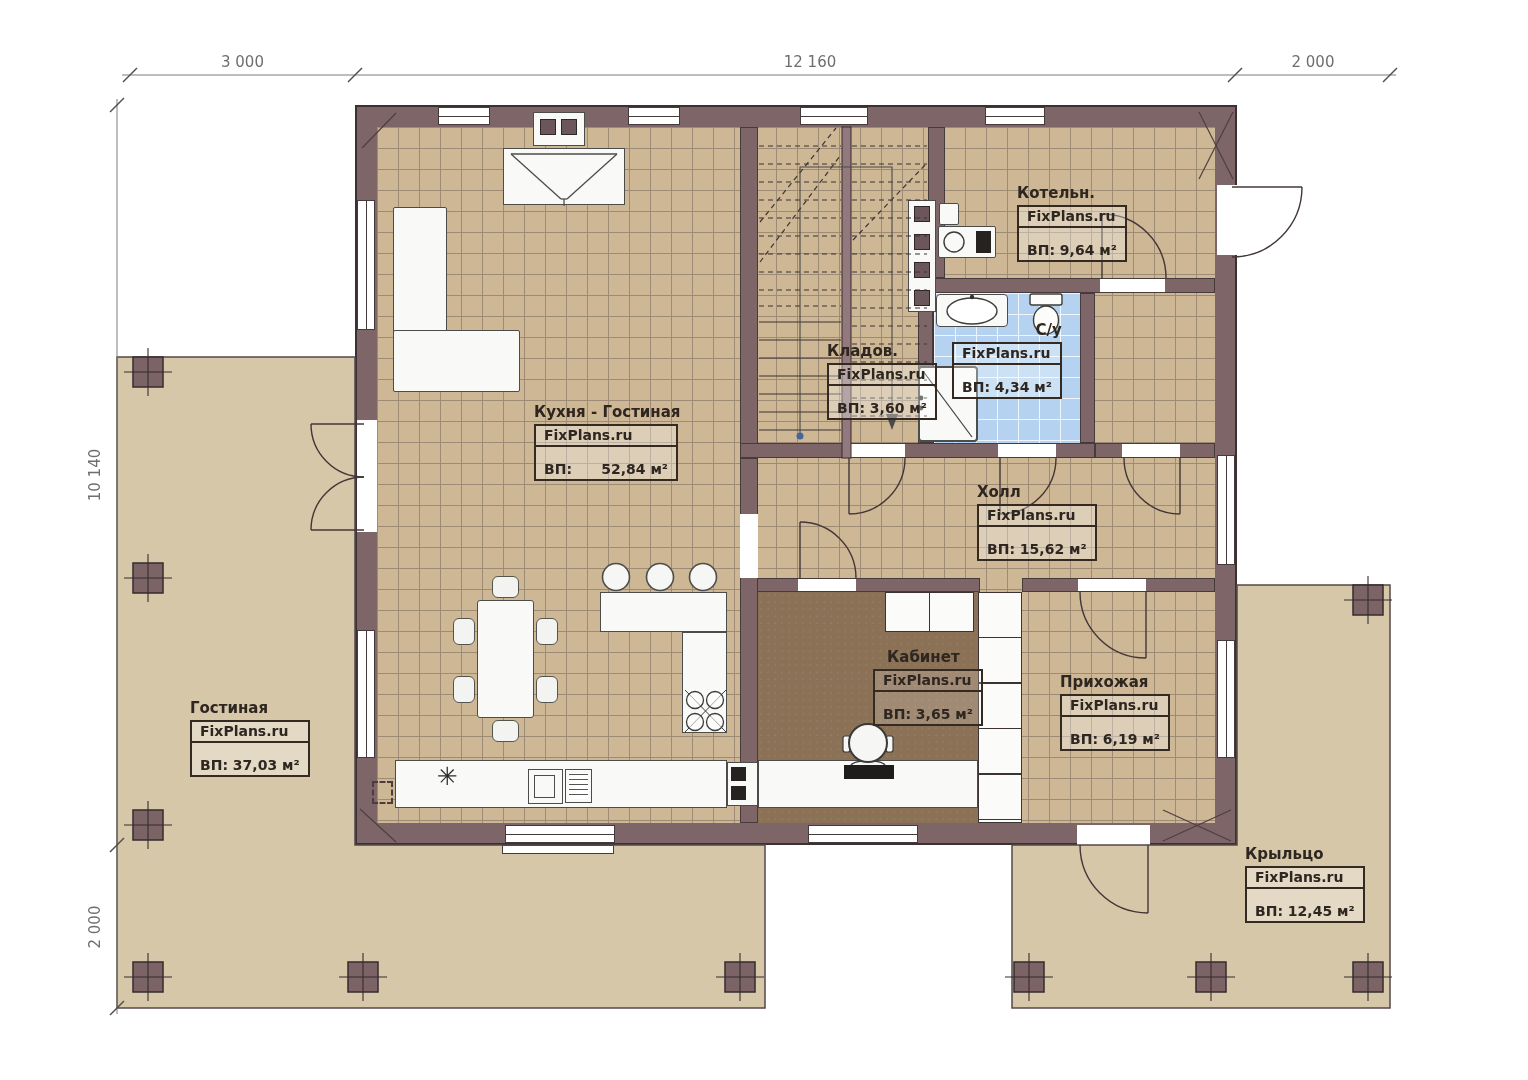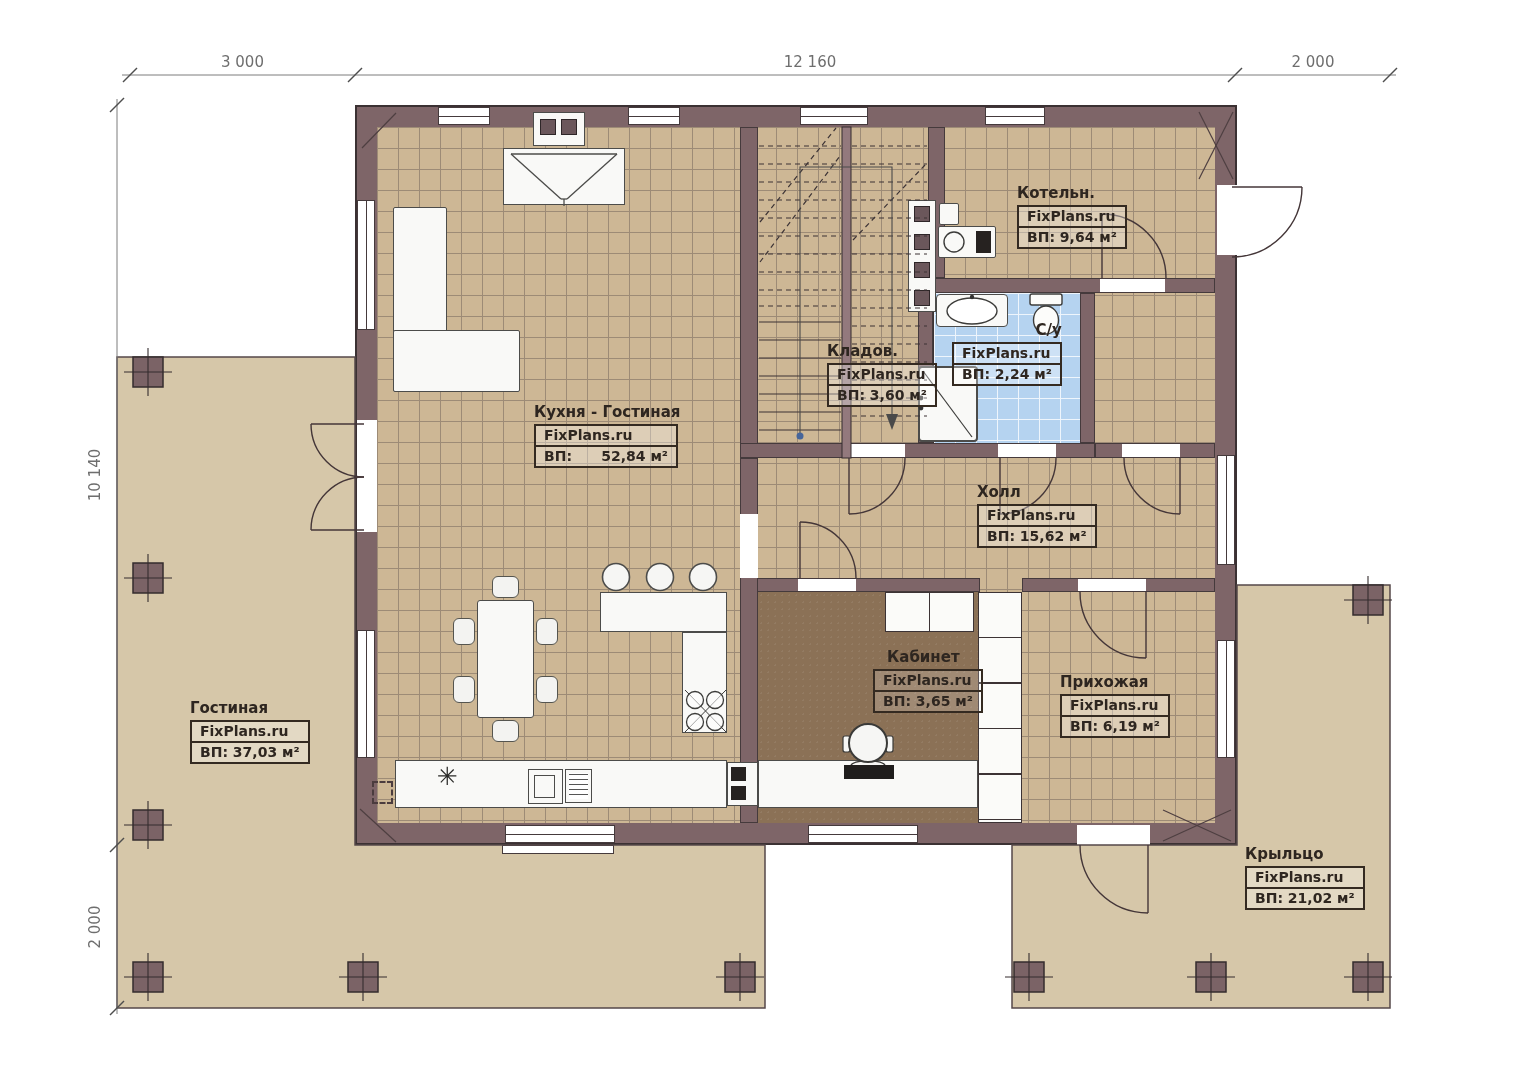--- a/index.html
+++ b/index.html
@@ -37,21 +37,21 @@
     background-image:repeating-linear-gradient(to bottom,transparent 0 44px,#3c3335 44px 45.5px);}
   .drainer{background:#fff;border:1.4px solid #4c4c4a;
     background-image:repeating-linear-gradient(to bottom,transparent 0 4px,#555 4px 5px);background-clip:content-box;padding:3px;}
   .dashed-box{border:2px dashed #4b3c3e;background:transparent;}
   .sill{background:#fff;border:1px solid #453a3c;}
   
   .room-label{position:absolute;color:#2e2620;}
   .room-name{font-size:15px;font-weight:700;margin-bottom:3px;white-space:nowrap;}
   .room-box{border:2px solid #342a21;background:rgba(255,255,255,.32);width:max-content;}
   .room-box .wm{padding:1px 8px 2px 8px;border-bottom:2px solid #342a21;font-size:14px;font-weight:600;}
-  .room-box .area{padding:1px 8px 2px 8px;font-size:14px;font-weight:600;white-space:pre;}
+  .room-box .area{padding:14px 8px 2px 8px;font-size:14px;font-weight:600;white-space:pre;}
   .dim{position:absolute;color:#6e6e6e;font-size:15px;text-align:center;}
   .rot{transform:rotate(-90deg);}
   .fridge{position:absolute;font-size:25px;color:#2a2a28;line-height:1;}
   svg.overlay{position:absolute;left:0;top:0;pointer-events:none;}
 </style>
 </head>
 <body>
 
 <div class="abs veranda-floor" style="left:117px;top:357px;width:238px;height:651px;"></div>
 <div class="abs veranda-floor" style="left:353px;top:845px;width:412px;height:163px;"></div>
@@ -381,21 +381,21 @@
   <div class="room-box">
     <div class="wm">FixPlans.ru</div>
     <div class="area">ВП: 9,64 м²</div>
   </div>
 </div>
 
 <div class="room-label" style="left:952px;top:321px;">
   <div class="room-name" style="text-align:right;">С/у</div>
   <div class="room-box">
     <div class="wm">FixPlans.ru</div>
-    <div class="area">ВП: 2,24 м²</div>
+    <div class="area">ВП: 4,34 м²</div>
   </div>
 </div>
 
 <div class="room-label" style="left:827px;top:342px;">
   <div class="room-name">Кладов.</div>
   <div class="room-box">
     <div class="wm">FixPlans.ru</div>
     <div class="area">ВП: 3,60 м²</div>
   </div>
 </div>
@@ -429,15 +429,15 @@
   <div class="room-box">
     <div class="wm">FixPlans.ru</div>
     <div class="area">ВП: 37,03 м²</div>
   </div>
 </div>
 
 <div class="room-label" style="left:1245px;top:845px;">
   <div class="room-name">Крыльцо</div>
   <div class="room-box">
     <div class="wm">FixPlans.ru</div>
-    <div class="area">ВП: 21,02 м²</div>
+    <div class="area">ВП: 12,45 м²</div>
   </div>
 </div>
 
 </body></html>

